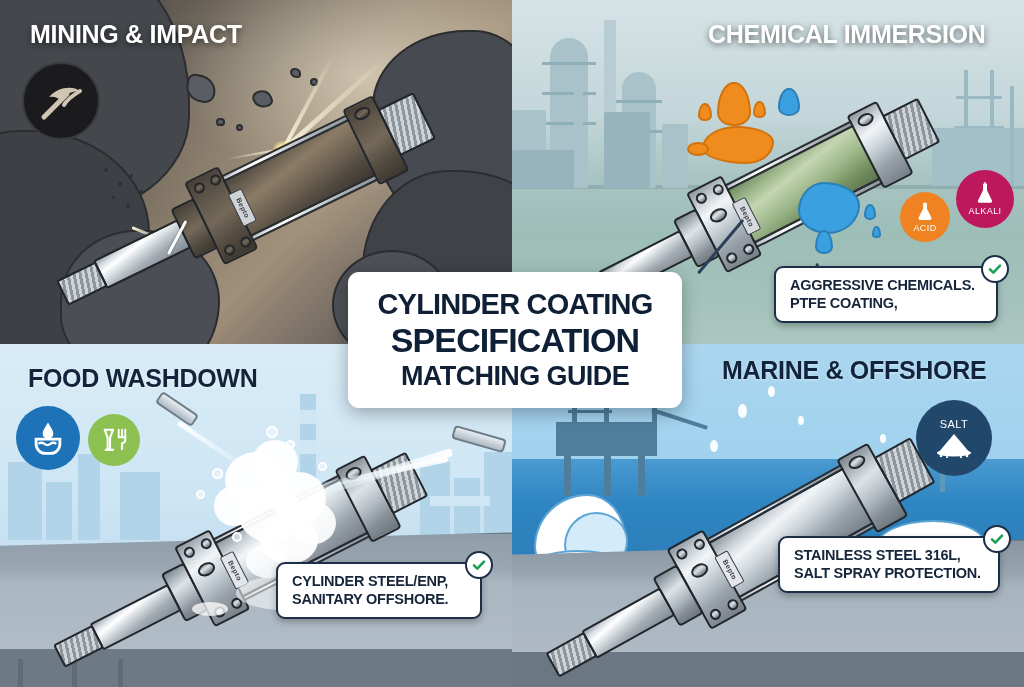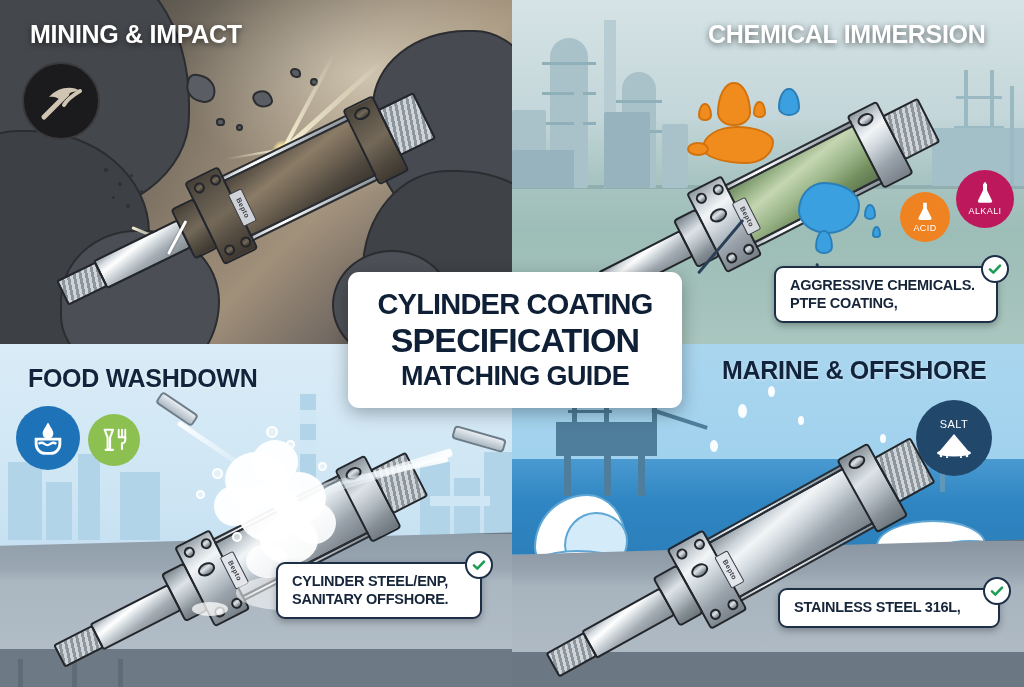--- a/index.html
+++ b/index.html
@@ -582,22 +582,23 @@
         <circle cx="9" cy="24" r="1.3" fill="#ffffff"></circle>
         <circle cx="15" cy="25" r="1.1" fill="#ffffff"></circle>
         <circle cx="29" cy="25" r="1.1" fill="#ffffff"></circle>
         <circle cx="35" cy="24" r="1.3" fill="#ffffff"></circle>
       </svg>
     </div>
 
     <div class="heading dark" style="left:210px; top:12px;">MARINE &amp; OFFSHORE</div>
   </div>
 
-  <div class="callout" style="left:778px; top:588px; width:222px; z-index:30;">
+  <div class="callout" style="left:778px; top:536px; width:222px; z-index:30;">
     <div class="line">STAINLESS STEEL 316L,</div>
+    <div class="line">SALT SPRAY PROTECTION.</div>
     <div class="tick">
       <svg width="16" height="16" viewBox="0 0 16 16">
         <path d="M3 8.4 L6.3 11.6 L13 4.6" stroke="#1f9d55" stroke-width="2.6" fill="none" stroke-linecap="round" stroke-linejoin="round"></path>
       </svg>
     </div>
   </div>
 
   <div id="title-card">
     <div class="t1">CYLINDER COATING</div>
     <div class="t2">SPECIFICATION</div>

